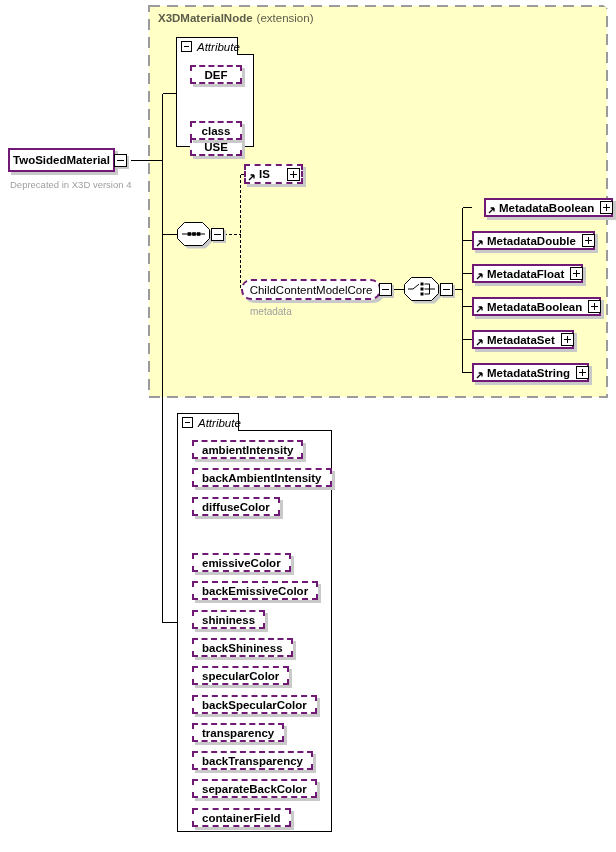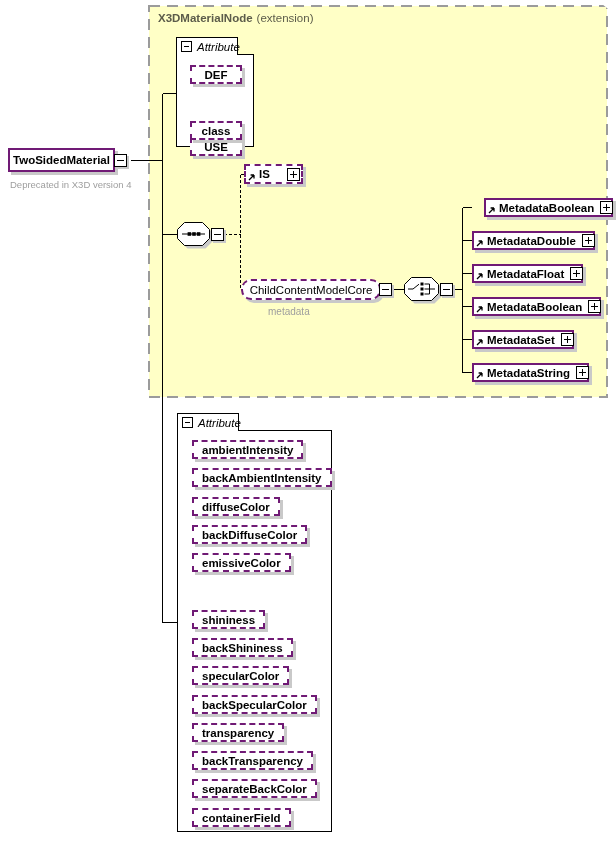--- a/index.html
+++ b/index.html
@@ -149,21 +149,21 @@
         <path d="M1,7 L6,2 M6,2 H2.6 M6,2 V5.4" stroke="#000" stroke-width="1.3" fill="none"></path>
       </svg>
     <span>IS</span>
     <span class="toggle plus in-box" style="right:1px;"></span>
   </div>
 
   <div class="node dashed rounded" style="left:241px;top:279px;width:140px;height:21px;">
     <span>ChildContentModelCore</span>
     <span class="toggle shadow in-box" style="right:-13px;"></span>
   </div>
-  <div class="muted ann" style="left:250px;top:306px;margin-left:18px;">metadata</div>
+  <div class="muted ann" style="left:250px;top:306px;">metadata</div>
 
   <div class="node ref" style="left:484px;top:198px;">
     <svg class="ne-arrow" viewBox="0 0 8 8">
         <path d="M1,7 L6,2 M6,2 H2.6 M6,2 V5.4" stroke="#000" stroke-width="1.3" fill="none"></path>
       </svg>
     <span>MetadataBoolean</span>
     <span class="toggle plus in-box" style="right:-2px;"></span>
   </div>
   <div class="node ref" style="left:472px;top:231px;">
     <svg class="ne-arrow" viewBox="0 0 8 8">
@@ -209,26 +209,26 @@
 
   <div class="node dashed" style="left:192px;top:440px;padding:0 8px;">
       <span>ambientIntensity</span>
     </div>
   <div class="node dashed" style="left:192px;top:468px;padding:0 8px;">
       <span>backAmbientIntensity</span>
     </div>
   <div class="node dashed" style="left:192px;top:497px;padding:0 8px;">
       <span>diffuseColor</span>
     </div>
-  <div class="node dashed" style="left:192px;top:525px;padding:0 8px;">
-      <span>backDiffuseColor</span>
-    </div>
   <div class="node dashed" style="left:192px;top:553px;padding:0 8px;">
       <span>emissiveColor</span>
     </div>
+  <div class="node dashed" style="left:192px;top:581px;padding:0 8px;">
+      <span>backEmissiveColor</span>
+    </div>
   <div class="node dashed" style="left:192px;top:610px;padding:0 8px;">
       <span>shininess</span>
     </div>
   <div class="node dashed" style="left:192px;top:638px;padding:0 8px;">
       <span>backShininess</span>
     </div>
   <div class="node dashed" style="left:192px;top:666px;padding:0 8px;">
       <span>specularColor</span>
     </div>
   <div class="node dashed" style="left:192px;top:695px;padding:0 8px;">

